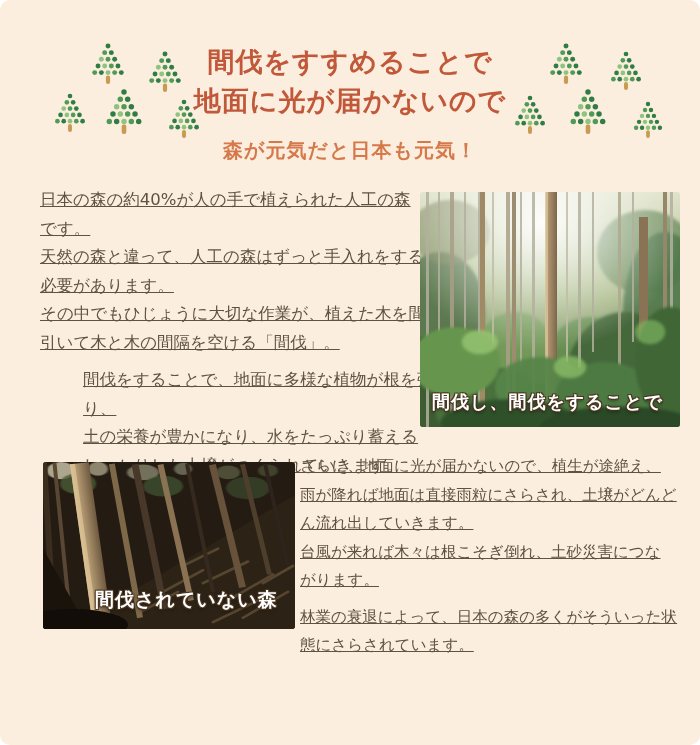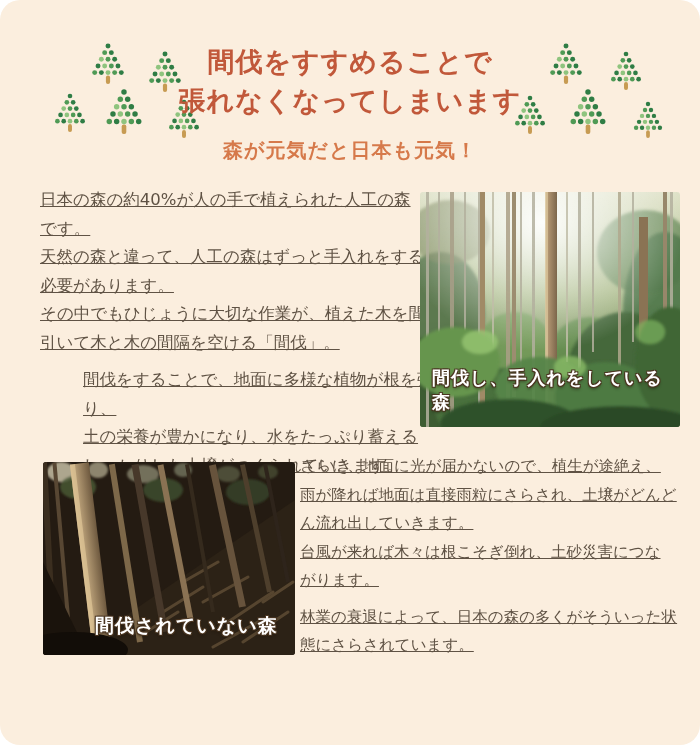--- a/index.html
+++ b/index.html
@@ -1,21 +1,21 @@
 <!DOCTYPE html>
 <html style="--card-bg: #fbeede; --title: #c1583a; --subtitle: #d6794a; --body-text: #5f5244; --tree-dark-green: #2f7d45; --tree-mid-green: #4f9a55; --tree-light-green: #8fc47e; --tree-trunk: #c79b52;"><head>
 <meta charset="utf-8">
 <style>
   html,body{margin:0;padding:0;background:#ffffff;}
   body{
     width:700px;height:745px;position:relative;overflow:hidden;
     font-family:"DejaVu Sans","Liberation Sans",sans-serif;
   }
   .card{
-    position:absolute;inset:0;border-radius:20px;
+    position:absolute;inset:0;border-radius:10px;
     background:var(--card-bg,#fbeede);
   }
   
   .trees{position:absolute;width:160px;height:115px;}
   .trees-left{left:48px;top:40px;}
   .trees-right{left:514px;top:40px;}
   .title{
     position:absolute;left:0;right:0;top:42px;text-align:center;
     color:var(--title,#c1583a);font-weight:bold;font-size:27px;line-height:39px;
     letter-spacing:1px;
@@ -33,21 +33,21 @@
   .intro-text .para + .para{margin-top:9px;margin-left:43px;}
   .problems-text{
     position:absolute;left:300px;top:452px;width:398px;
     color:var(--body-text,#5f5244);font-size:15.5px;line-height:28.5px;
   }
   .problems-text .para + .para{margin-top:8px;}
   
   .photo{position:absolute;margin:0;border-radius:3px;overflow:hidden;}
   .photo svg{display:block;width:100%;height:100%;}
   .photo-thinned{left:420px;top:192px;width:260px;height:235px;}
-  .photo-unthinned{left:43px;top:462px;width:252px;height:193px;text-decoration:underline;}
+  .photo-unthinned{left:43px;top:462px;width:252px;height:167px;text-decoration:underline;}
   .photo-caption{
     position:absolute;color:#ffffff;font-weight:bold;font-size:18px;letter-spacing:1px;
     text-shadow:-1px -1px 0 #4a3520,1px -1px 0 #4a3520,-1px 1px 0 #4a3520,
                  1px 1px 0 #4a3520,0 2px 3px rgba(30,20,8,.65);
   }
   .caption-thinned{left:12px;bottom:13px;}
   .caption-unthinned{left:52px;bottom:16px;font-size:19px;}
   .credit{
     position:absolute;left:36px;top:662px;
     color:var(--body-text,#5f5244);font-size:13px;letter-spacing:.5px;
@@ -238,21 +238,21 @@
         <circle cx="128.05" cy="87.8" r="2.21" fill="#2f7d45"></circle>
         <circle cx="134" cy="87.8" r="2.21" fill="#8fc47e"></circle>
         <circle cx="139.95" cy="87.8" r="2.21" fill="#4f9a55"></circle>
         <circle cx="145.9" cy="87.8" r="2.21" fill="#2f7d45"></circle>
         <rect x="132.13" y="90.35" width="3.74" height="7.6499999999999995" rx="2" fill="#c79b52"></rect>
       </g>
     </svg>
 
   <div class="title">
     <div>間伐をすすめることで</div>
-    <div>張れなくなってしまいます</div>
+    <div>地面に光が届かないので</div>
   </div>
   <div class="subtitle">森が元気だと日本も元気！</div>
 
   <div class="intro-text">
     <p class="para">日本の森の約40%が人の手で植えられた人工の森
 です。
 天然の森と違って、人工の森はずっと手入れをする
 必要があります。
 その中でもひじょうに大切な作業が、植えた木を間
 引いて木と木の間隔を空ける「間伐」。</p>
@@ -325,21 +325,21 @@
         <ellipse cx="120" cy="195" rx="45" ry="30" fill="#578549" opacity=".95"></ellipse>
         <ellipse cx="185" cy="205" rx="50" ry="35" fill="#4d7a42"></ellipse>
         <ellipse cx="250" cy="170" rx="35" ry="55" fill="#3f6636"></ellipse>
         <ellipse cx="90" cy="232" rx="70" ry="25" fill="#2f5129"></ellipse>
         <ellipse cx="200" cy="236" rx="80" ry="22" fill="#2a4a26"></ellipse>
         <ellipse cx="60" cy="150" rx="18" ry="12" fill="#97c573" opacity=".8"></ellipse>
         <ellipse cx="150" cy="175" rx="16" ry="11" fill="#8abc66" opacity=".8"></ellipse>
         <ellipse cx="230" cy="140" rx="15" ry="12" fill="#7fb35e" opacity=".7"></ellipse>
       </g>
     </svg>
-    <figcaption class="photo-caption caption-thinned">間伐し、手入れをしている森</figcaption>
+    <figcaption class="photo-caption caption-thinned">間伐し、間伐をすることで</figcaption>
   </figure>
 
   <figure class="photo photo-unthinned">
     <svg viewBox="0 0 252 193" preserveAspectRatio="none">
       <defs>
         <linearGradient id="uTrunk" x1="0" y1="0" x2="1" y2="0">
           <stop offset="0" stop-color="#cdb287"></stop>
           <stop offset="1" stop-color="#6e593f"></stop>
         </linearGradient>
         <filter id="uBlur">

